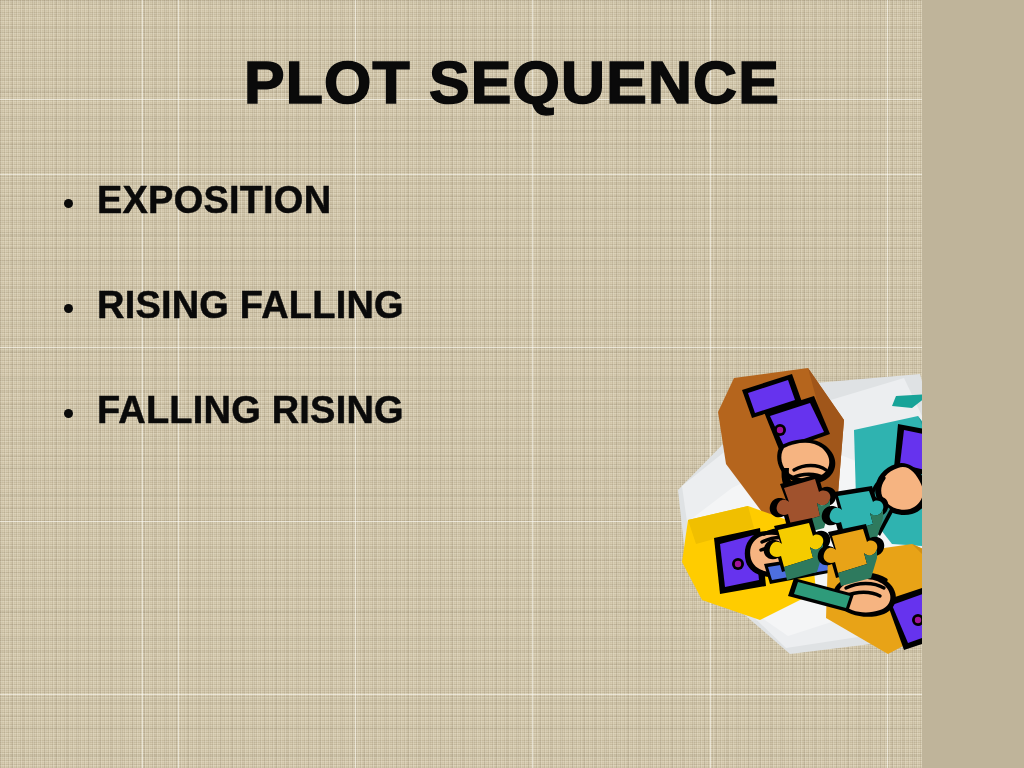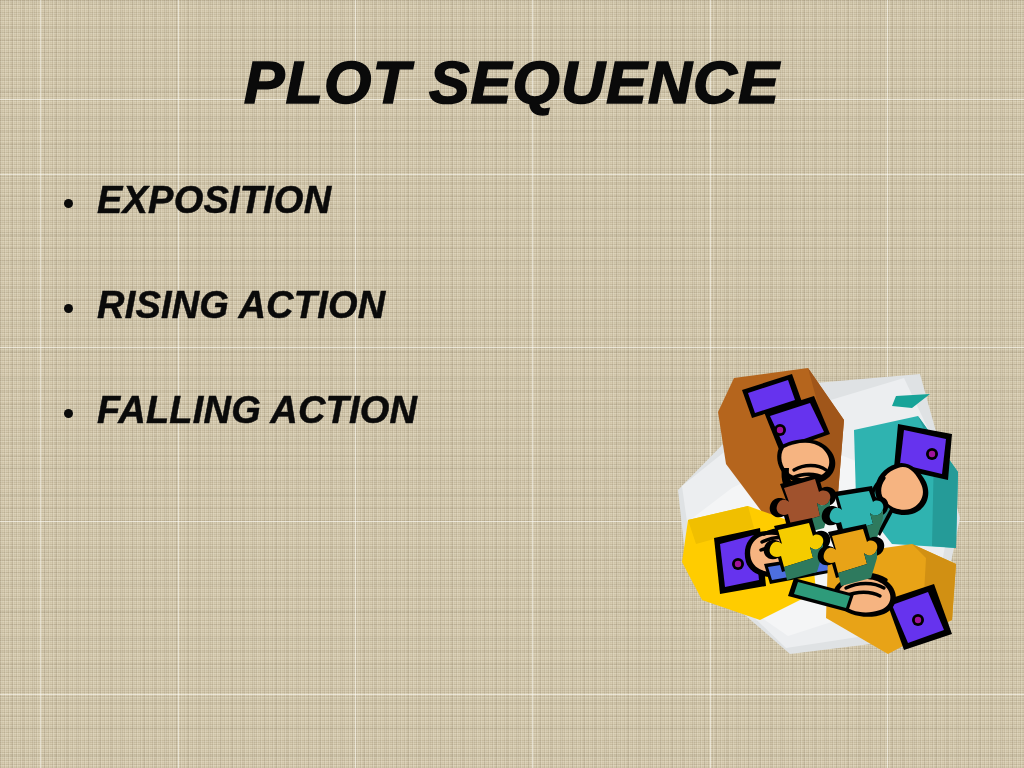--- a/index.html
+++ b/index.html
@@ -7,21 +7,21 @@
     margin: 0;
     padding: 0;
     background: #bfb49a;
   }
   body {
     font-family: "Liberation Sans", sans-serif;
   }
 
   #slide {
     position: relative;
-    width: 1024px;
+    width: 922px;
     height: 768px;
     overflow: hidden;
     background-color: #d8cdb2;
     background-image:
       
       repeating-linear-gradient(to right,
         rgba(255,255,250,0.55) 0px, rgba(255,255,250,0.55) 1px,
         rgba(255,255,255,0) 1px, rgba(255,255,255,0) 177.2px),
       repeating-linear-gradient(to bottom,
         rgba(255,255,250,0.55) 0px, rgba(255,255,250,0.55) 1px,
@@ -40,21 +40,20 @@
       repeating-linear-gradient(to right,
         rgba(120,106,80,0.10) 0px, rgba(120,106,80,0.10) 2px,
         rgba(255,255,255,0) 2px, rgba(255,255,255,0) 11px),
       repeating-linear-gradient(to bottom,
         rgba(120,106,80,0.10) 0px, rgba(120,106,80,0.10) 2px,
         rgba(255,255,255,0) 2px, rgba(255,255,255,0) 13px),
       repeating-linear-gradient(to bottom,
         rgba(205,196,170,0.35) 0px, rgba(205,196,170,0.35) 5px,
         rgba(255,255,255,0) 5px, rgba(255,255,255,0) 29px);
     background-position: 178px 0px, 0px 174px, 0 0, 0 0, 0 0, 0 0, 0 0;
-    font-style: italic;
   }
 
   
   #title {
     position: absolute;
     left: 0;
     top: 52px;
     width: 1024px;
     text-align: center;
     font-family: "Liberation Sans", sans-serif;
@@ -122,27 +121,27 @@
 
   <div id="bullets">
 
     <div class="bullet-row">
       <span class="bullet-dot"></span>
       <span class="bullet-label">EXPOSITION</span>
     </div>
 
     <div class="bullet-row">
       <span class="bullet-dot"></span>
-      <span class="bullet-label">RISING ACTION</span>
+      <span class="bullet-label">RISING FALLING</span>
     </div>
 
 
     <div class="bullet-row">
       <span class="bullet-dot"></span>
-      <span class="bullet-label">FALLING ACTION</span>
+      <span class="bullet-label">FALLING RISING</span>
     </div>
 
 
   </div>
 
   <div id="clipart">
     <svg viewBox="0 0 300 302" xmlns="http://www.w3.org/2000/svg">
 
       <polygon points="112,18 252,6 292,150 268,268 122,286 18,196 10,122" fill="#dfe2e4"></polygon>
       <polygon points="96,52 236,10 288,120 262,258 118,280 24,190 14,118" fill="#eceef0"></polygon>

